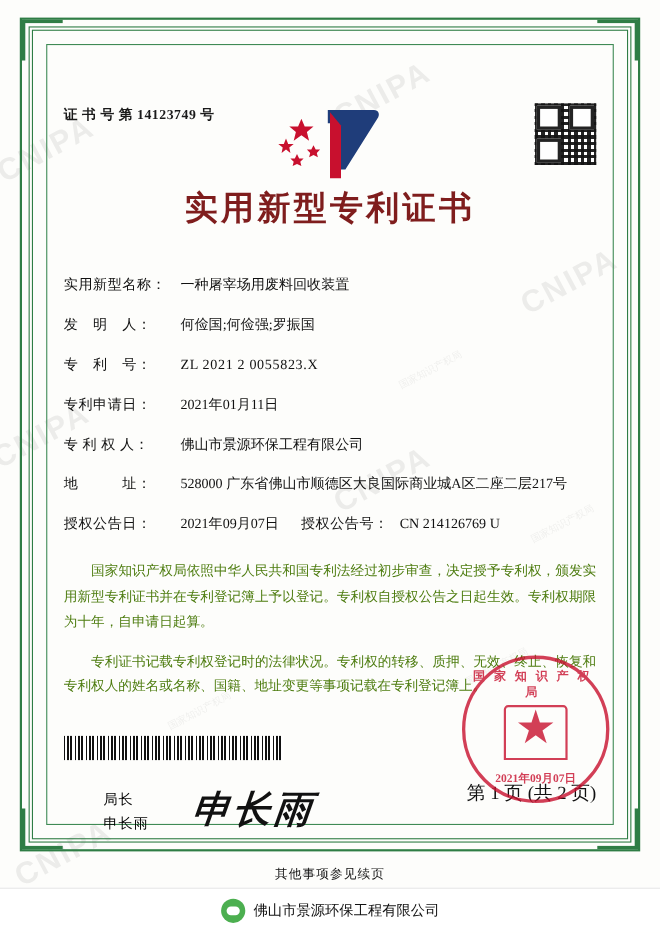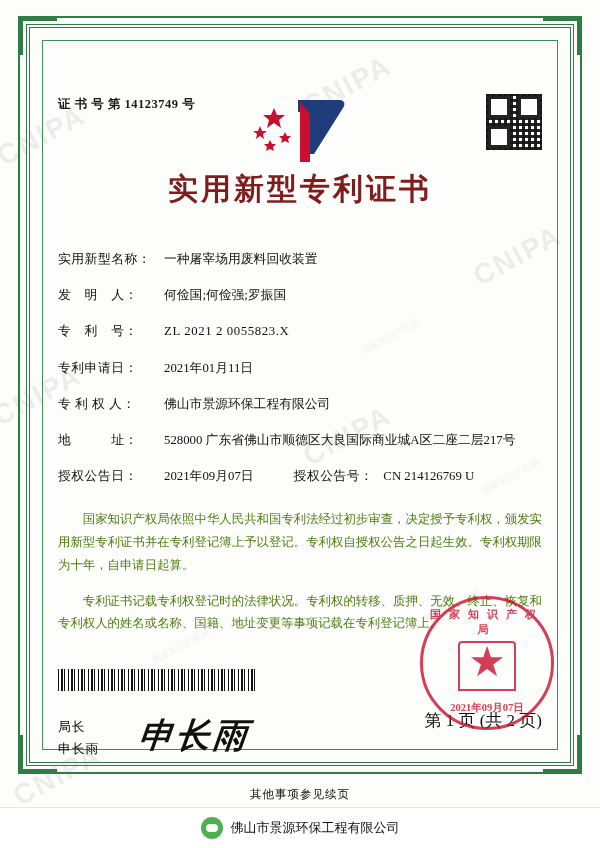--- a/index.html
+++ b/index.html
@@ -98,21 +98,21 @@
   }
   .row .lbl{
     width:106px;
     flex:0 0 106px;
     letter-spacing:0.5px;
     white-space:nowrap;
   }
   .row .val{flex:1 1 auto;}
   .row.two .val{flex:0 0 auto;}
   .row.two .lbl2{
-    margin-left:40px;flex:0 0 auto;letter-spacing:0.5px;
+    margin-left:20px;flex:0 0 auto;letter-spacing:0.5px;
   }
   .row.two .val2{margin-left:10px;}
   .val.mono{font-family:"Liberation Serif",serif;letter-spacing:0.6px;}
 
   .para{
     margin-top:22px;
     font-size:12.4px;
     line-height:1.85;
     text-align:justify;
     color:#4d7c0f;
@@ -128,21 +128,21 @@
       #111 6px 7px,#fff 7px 10px);
   }
 
   .signblock{
     margin-top:26px;
     display:flex;
     align-items:flex-start;
     position:relative;
   }
   .signblock .who{
-    font-size:12.8px;line-height:1.7;letter-spacing:1px;
+    font-size:12.8px;line-height:1.7;letter-spacing:1px;margin-left:36px;
   }
   .sign-script{
     margin-left:40px;
     margin-top:-4px;
     font-size:34px;
     font-family:"DejaVu Serif", serif;
     font-style:italic;
     font-weight:bold;
     letter-spacing:3px;
     color:#111;

